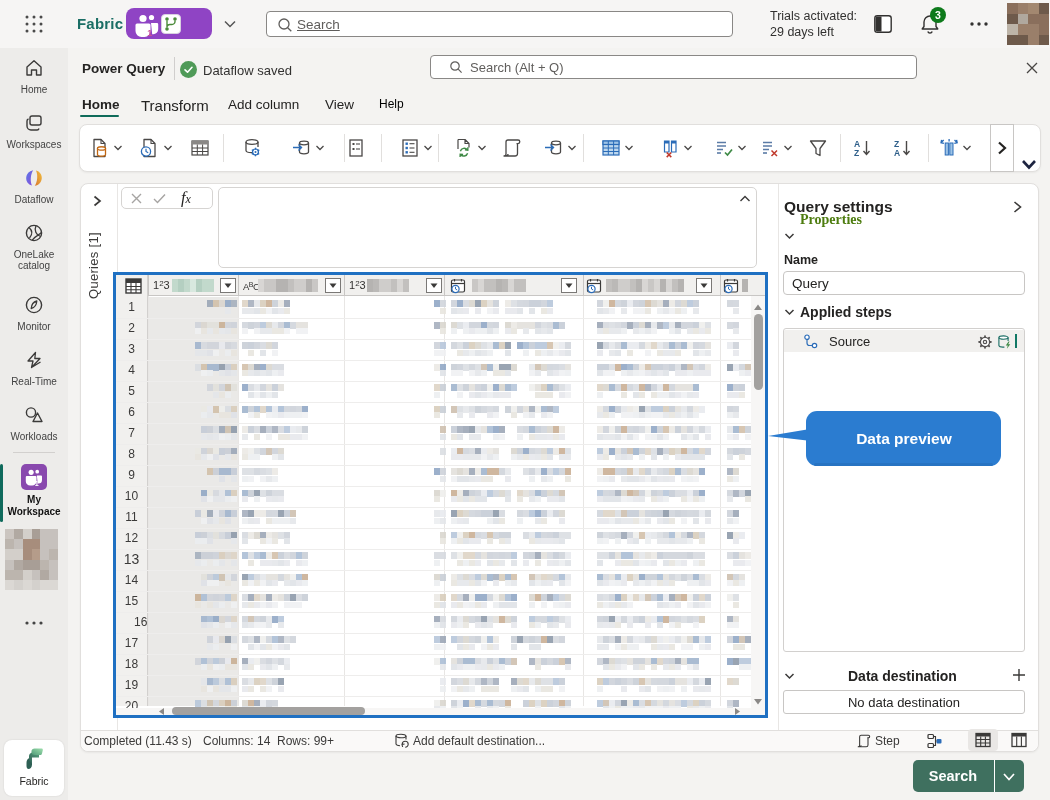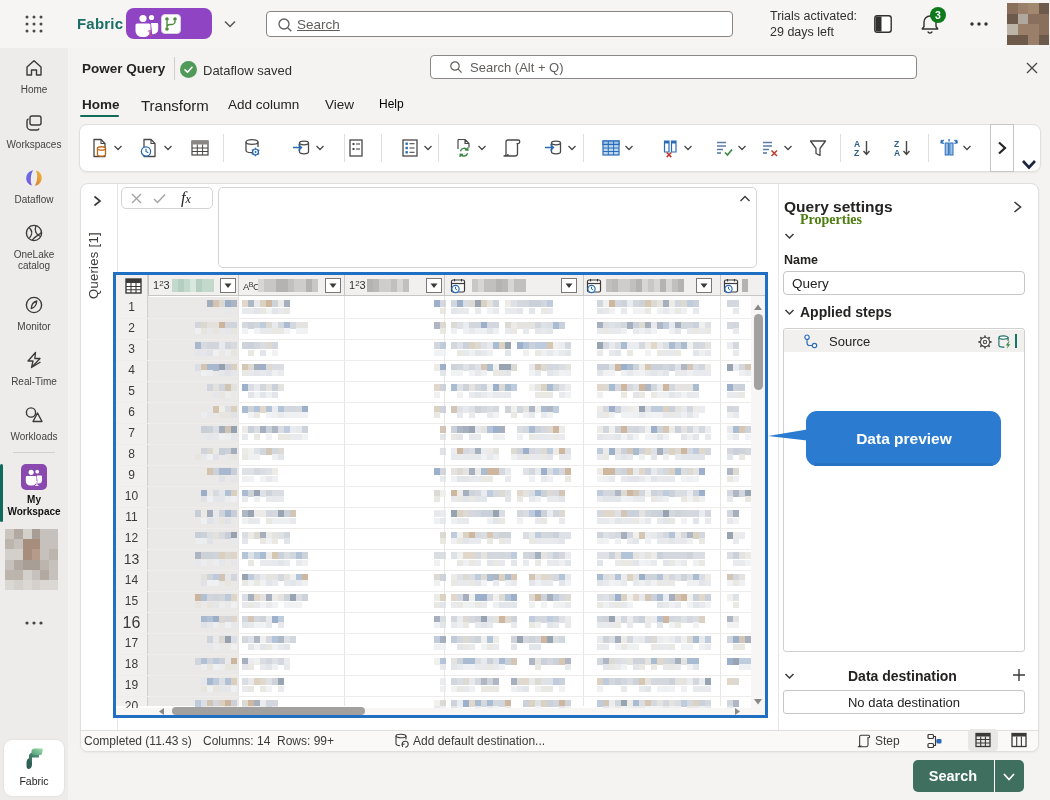--- a/index.html
+++ b/index.html
@@ -534,21 +534,21 @@
 <div class="abs" style="left:116px;top:401.5px;width:31px;height:21.0px;font-size:12px;color:#3b3a39;text-align:center;line-height:21.0px;">6</div>
 <div class="abs" style="left:116px;top:422.5px;width:31px;height:21.0px;font-size:12px;color:#3b3a39;text-align:center;line-height:21.0px;">7</div>
 <div class="abs" style="left:116px;top:443.5px;width:31px;height:21.0px;font-size:12px;color:#3b3a39;text-align:center;line-height:21.0px;">8</div>
 <div class="abs" style="left:116px;top:464.5px;width:31px;height:21.0px;font-size:12px;color:#3b3a39;text-align:center;line-height:21.0px;">9</div>
 <div class="abs" style="left:116px;top:485.5px;width:31px;height:21.0px;font-size:12px;color:#3b3a39;text-align:center;line-height:21.0px;">10</div>
 <div class="abs" style="left:116px;top:506.5px;width:31px;height:21.0px;font-size:12px;color:#3b3a39;text-align:center;line-height:21.0px;">11</div>
 <div class="abs" style="left:116px;top:527.5px;width:31px;height:21.0px;font-size:12px;color:#3b3a39;text-align:center;line-height:21.0px;">12</div>
 <div class="abs" style="left:116px;top:548.5px;width:31px;height:21.0px;font-size:14px;color:#3b3a39;text-align:center;line-height:21.0px;">13</div>
 <div class="abs" style="left:116px;top:569.5px;width:31px;height:21.0px;font-size:12px;color:#3b3a39;text-align:center;line-height:21.0px;">14</div>
 <div class="abs" style="left:116px;top:590.5px;width:31px;height:21.0px;font-size:12px;color:#3b3a39;text-align:center;line-height:21.0px;">15</div>
-<div class="abs" style="left:116px;top:611.5px;width:31px;height:21.0px;font-size:16px;color:#3b3a39;text-align:center;line-height:21.0px;">16</div>
+<div class="abs" style="left:116px;top:611.5px;width:31px;height:21.0px;font-size:12px;color:#3b3a39;line-height:21.0px;padding-left:18px;">16</div>
 <div class="abs" style="left:116px;top:632.5px;width:31px;height:21.0px;font-size:12px;color:#3b3a39;text-align:center;line-height:21.0px;">17</div>
 <div class="abs" style="left:116px;top:653.5px;width:31px;height:21.0px;font-size:12px;color:#3b3a39;text-align:center;line-height:21.0px;">18</div>
 <div class="abs" style="left:116px;top:674.5px;width:31px;height:21.0px;font-size:12px;color:#3b3a39;text-align:center;line-height:21.0px;">19</div>
 <div class="abs" style="left:116px;top:695.5px;width:31px;height:21.0px;font-size:12px;color:#3b3a39;text-align:center;line-height:21.0px;">20</div>
 <div class="abs" style="left:116px;top:296px;width:635px;height:412px;overflow:hidden;">
     <svg class="mosaic" style="position:absolute;left:-116px;top:-296px;opacity:.88;filter:blur(.3px)" width="1050" height="800">
       <rect x="207" y="300" width="6" height="7" fill="#9aa5b5"></rect>
       <rect x="213" y="300" width="6" height="7" fill="#d2bfa8"></rect>
       <rect x="219" y="300" width="6" height="7" fill="#d9d5ce"></rect>
       <rect x="225" y="300" width="6" height="7" fill="#8fa6c4"></rect>

